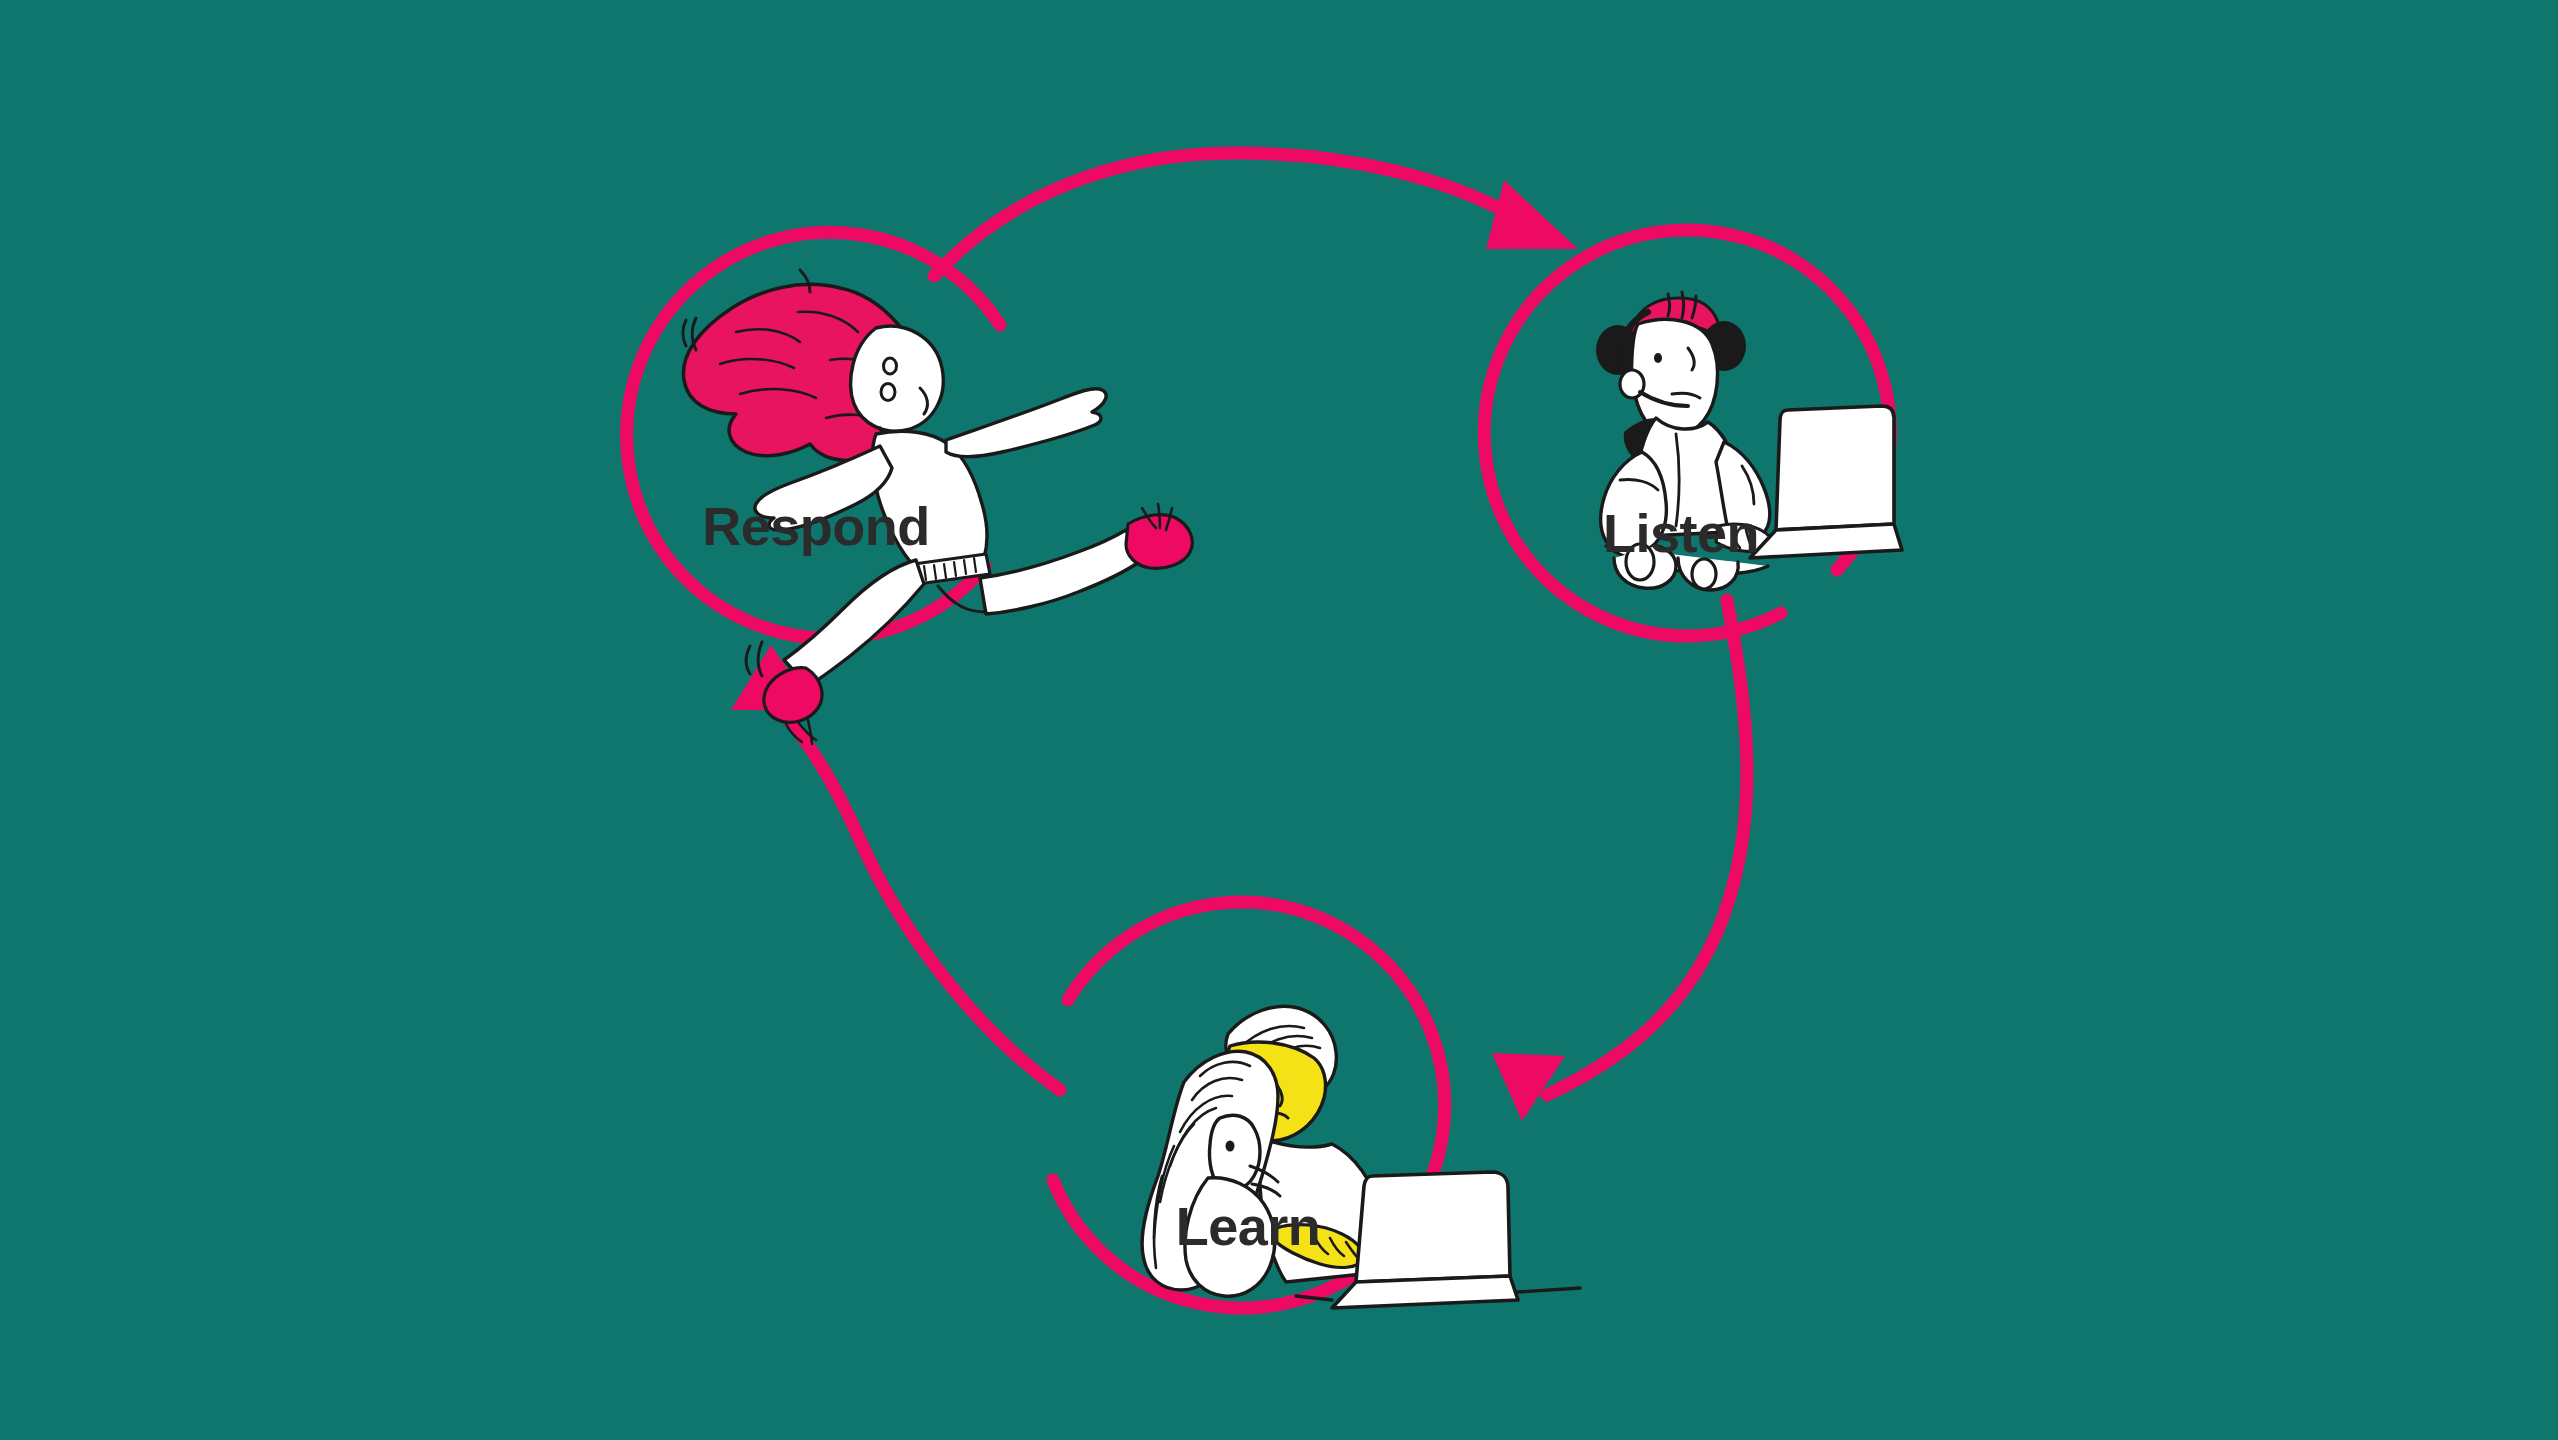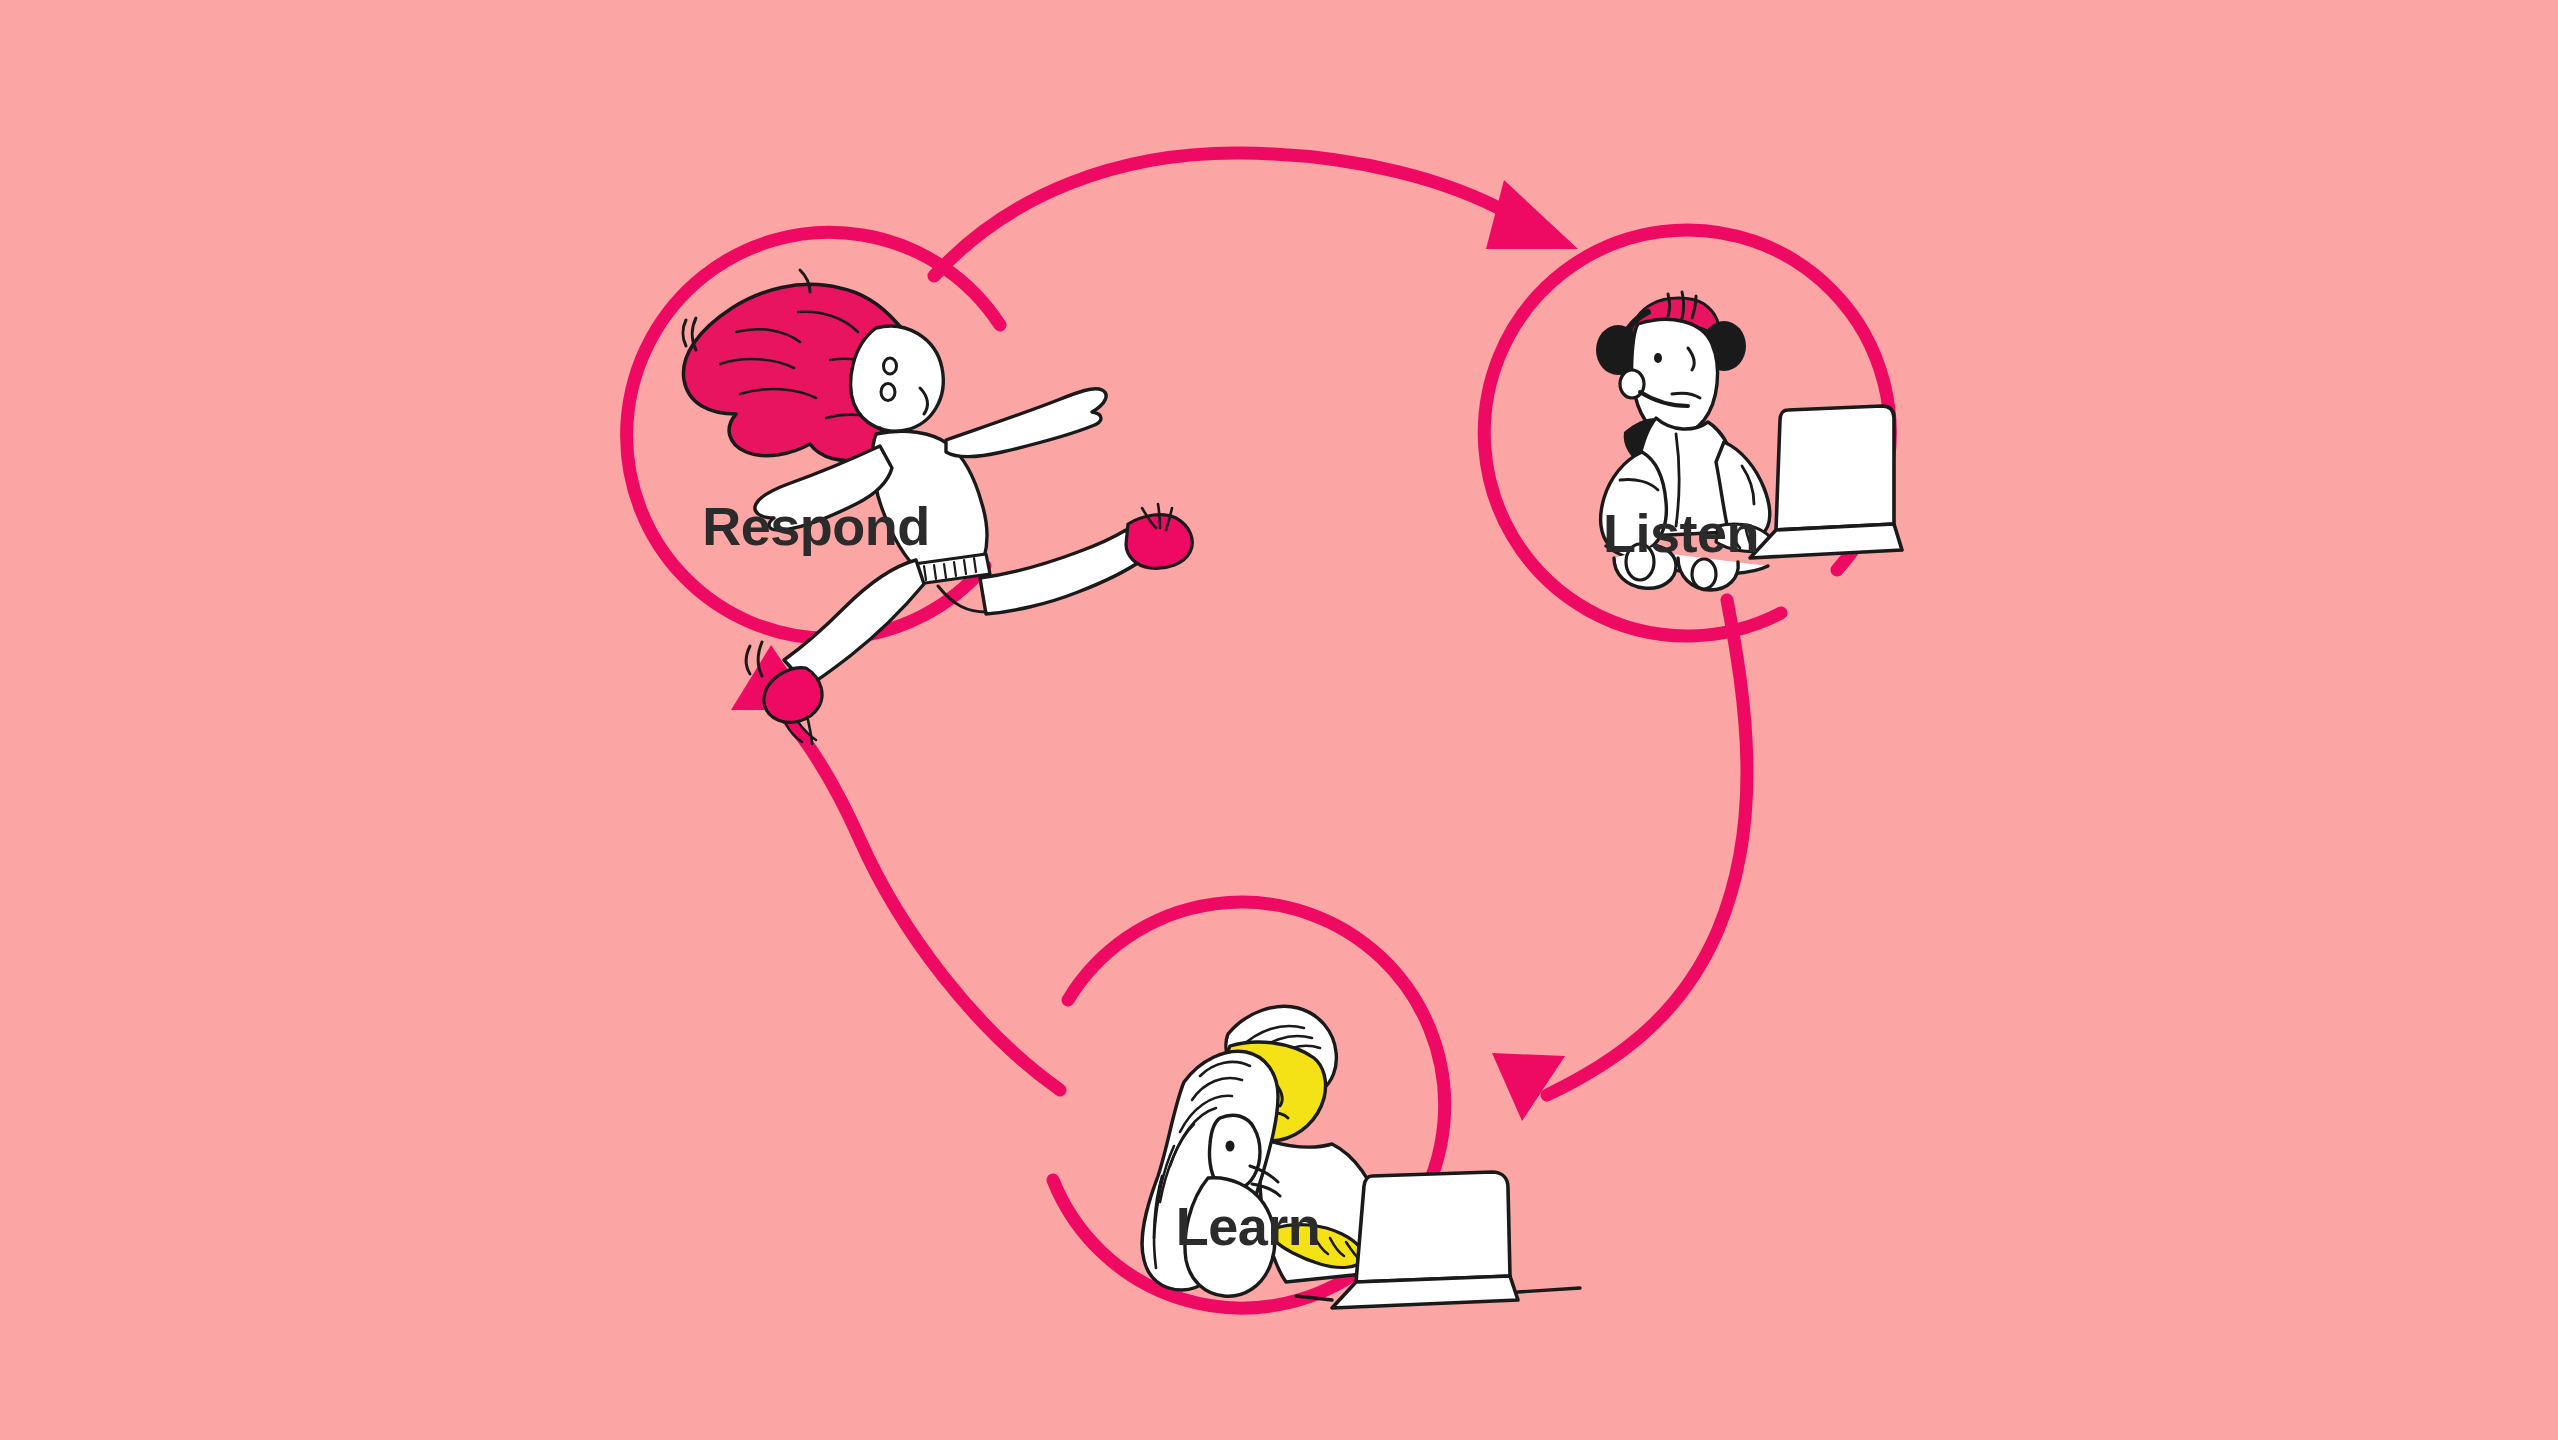--- a/index.html
+++ b/index.html
@@ -11,21 +11,21 @@
   body {
     width: 2558px;
     height: 1440px;
     overflow: hidden;
     font-family: "Liberation Sans", sans-serif;
   }
   #stage {
     position: relative;
     width: 2558px;
     height: 1440px;
-    background: #fca5a5;
+    background: #0f766e;
   }
   #diagram-svg {
     position: absolute;
     left: 0;
     top: 0;
     width: 2558px;
     height: 1440px;
     display: block;
   }
   .node-label {

